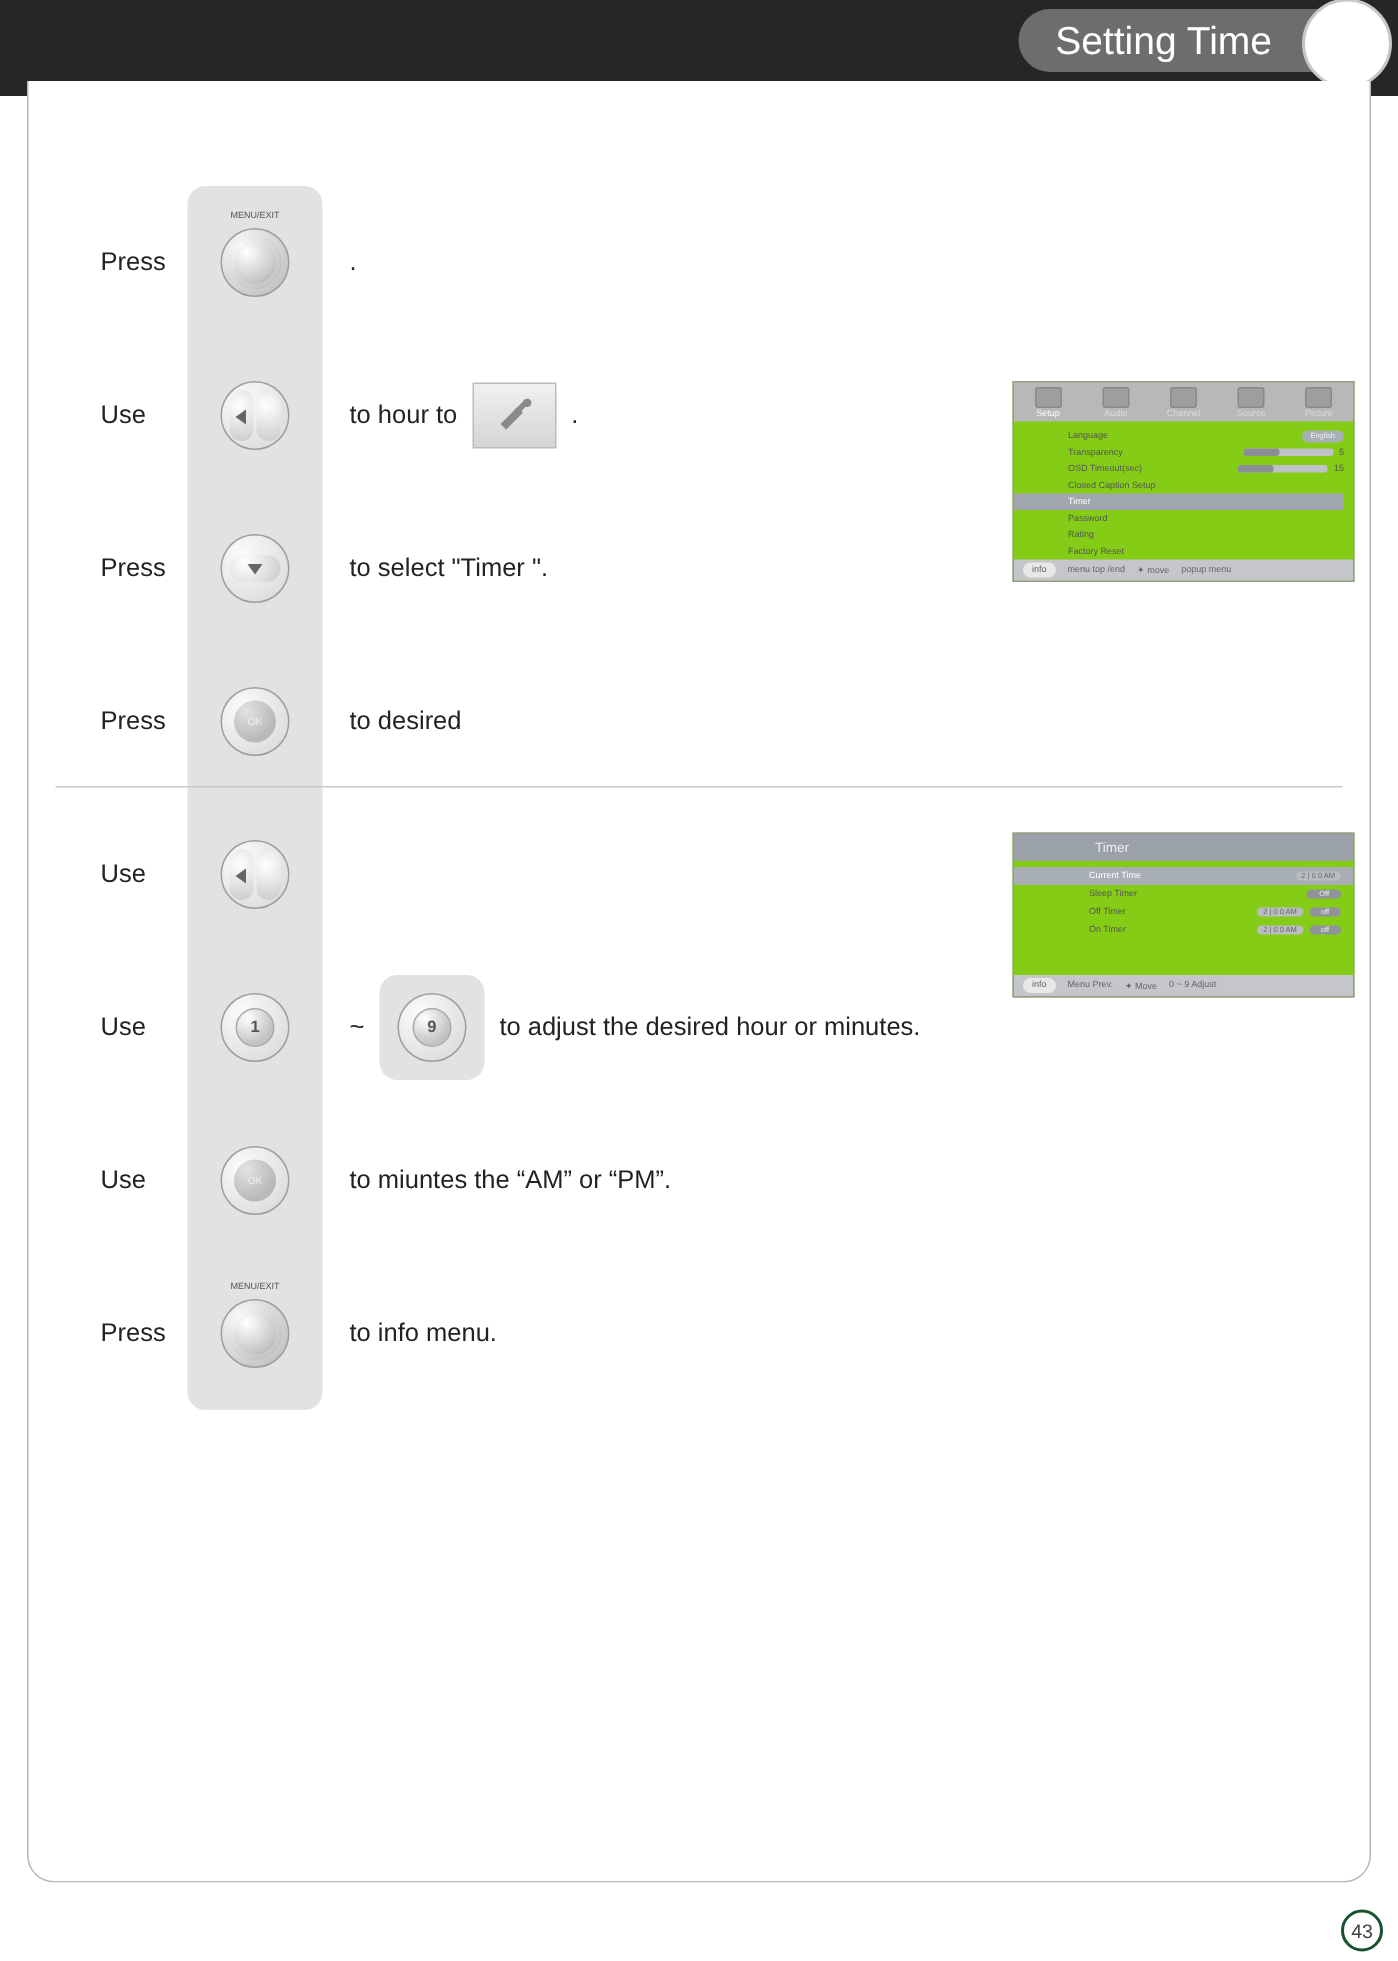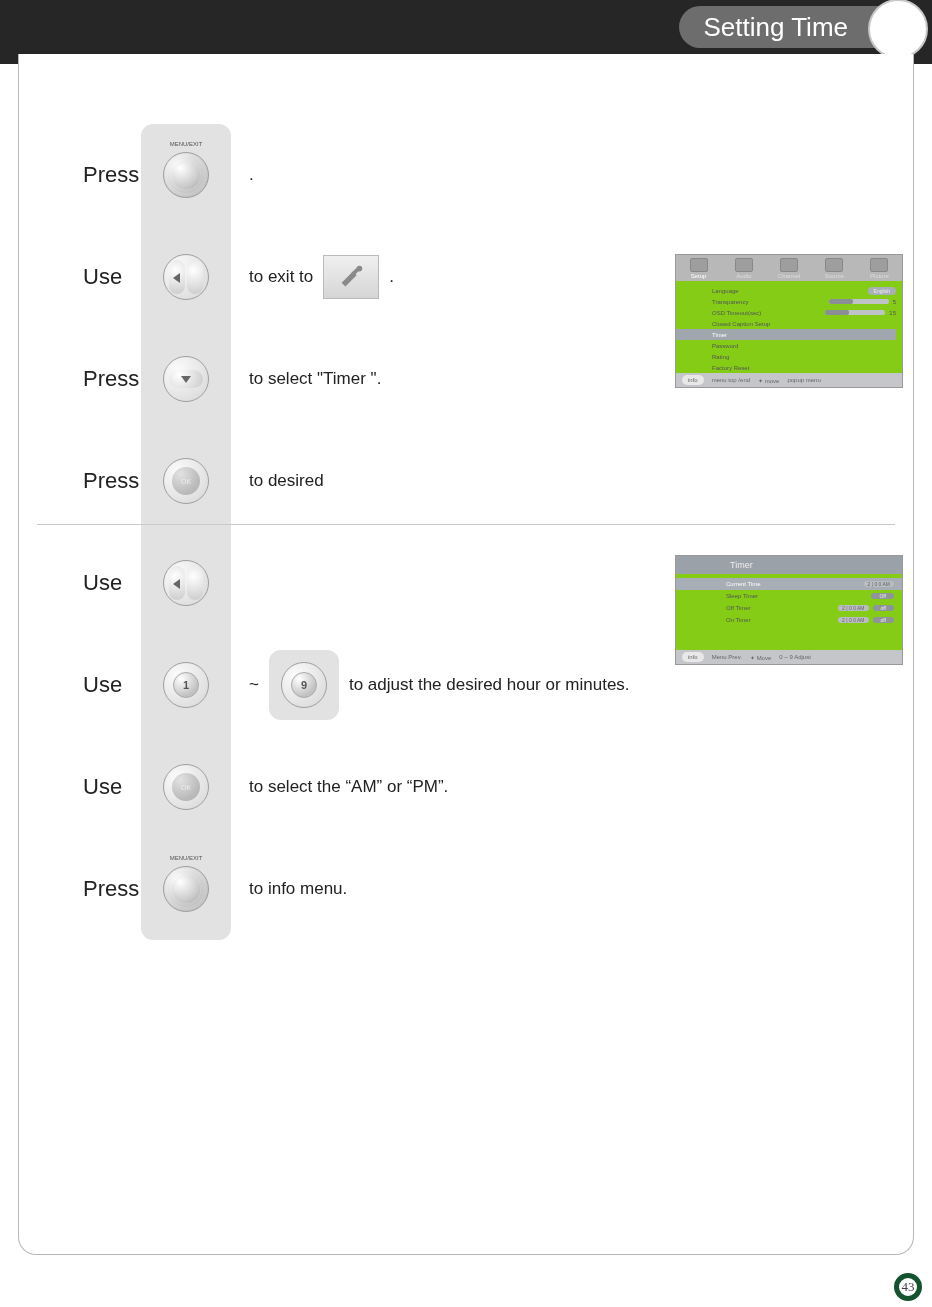--- a/index.html
+++ b/index.html
@@ -58,23 +58,22 @@
     right: 48px;
   }
   .step-row {
     display: flex;
     align-items: center;
     height: 102px;
     position: relative;
   }
   .verb {
     width: 58px;
-    font-size: 22px;
+    font-size: 17px;
     color: #222;
-    margin-left: 16px;
   }
   .button-col {
     width: 90px;
     height: 102px;
     background: #e2e2e2;
     display: flex;
     align-items: center;
     justify-content: center;
     margin: 0 18px 0 0;
   }
@@ -235,25 +234,25 @@
   .osd2 .rows2 { padding:4px 8px 2px 50px; font-size:6px;}
   .osd2 .row2 { display:flex;justify-content:space-between;height:12px;align-items:center;}
   .osd2 .row2.hl2 { background:#a7aeb5;margin:0 -8px 0 -50px;padding:0 8px 0 50px;color:#fff;}
   .osd2 .slot { background:#b9bcc0;padding:0 4px;border-radius:3px;font-size:5px;color:#666;}
   .osd2 .chip { background:#8e949a;color:#eee;padding:0 8px;border-radius:7px;font-size:5px;}
   .page-num {
     position:absolute;
     bottom: 6px;
     right: 10px;
     width: 28px; height: 28px;
-    border:5px solid #14532d;
+    border:2px solid #14532d;
     border-radius:50%;
     background:#fff;
     display:flex;align-items:center;justify-content:center;
-    font-size:13px;color:#444;font-family:Liberation Serif, serif;
+    font-size:13px;color:#444;
   }
 </style>
 </head>
 <body>
 
 <div class="topbar">
   <div class="title-pill">
     <span>Setting Time</span>
   </div>
 </div>
@@ -277,21 +276,21 @@
 
     <div class="step-row">
       <div class="verb">Use</div>
       <div class="button-col">
         <div class="rc-lr">
           <span class="tri-l"></span>
             <span class="tri-r"></span>
         </div>
       </div>
       <div class="desc">
-        <span>to exit to</span>
+        <span>to hour to</span>
         <span class="setup-icon">
           <svg viewBox="0 0 32 32">
               <g fill="#8a8a8a">
                 <path d="M6 22 L18 10 L22 14 L10 26 Z"></path>
                 <rect x="19" y="5" width="4" height="10" transform="rotate(45 21 10)"></rect>
                 <circle cx="25" cy="7" r="3"></circle>
               </g>
             </svg>
         </span>
         <span>.</span>
@@ -348,21 +347,21 @@
       </div>
     </div>
 
     <div class="step-row">
       <div class="verb">Use</div>
       <div class="button-col">
         <div class="rc-ok">
           <div class="cap">OK</div>
         </div>
       </div>
-      <div class="desc">to select the “AM” or “PM”.</div>
+      <div class="desc">to miuntes the “AM” or “PM”.</div>
     </div>
 
     <div class="step-row">
       <div class="verb">Press</div>
       <div class="button-col">
         <div class="rc-btn">
           <span class="label-top">MENU/EXIT</span>
           <div class="inner"></div>
         </div>
       </div>

